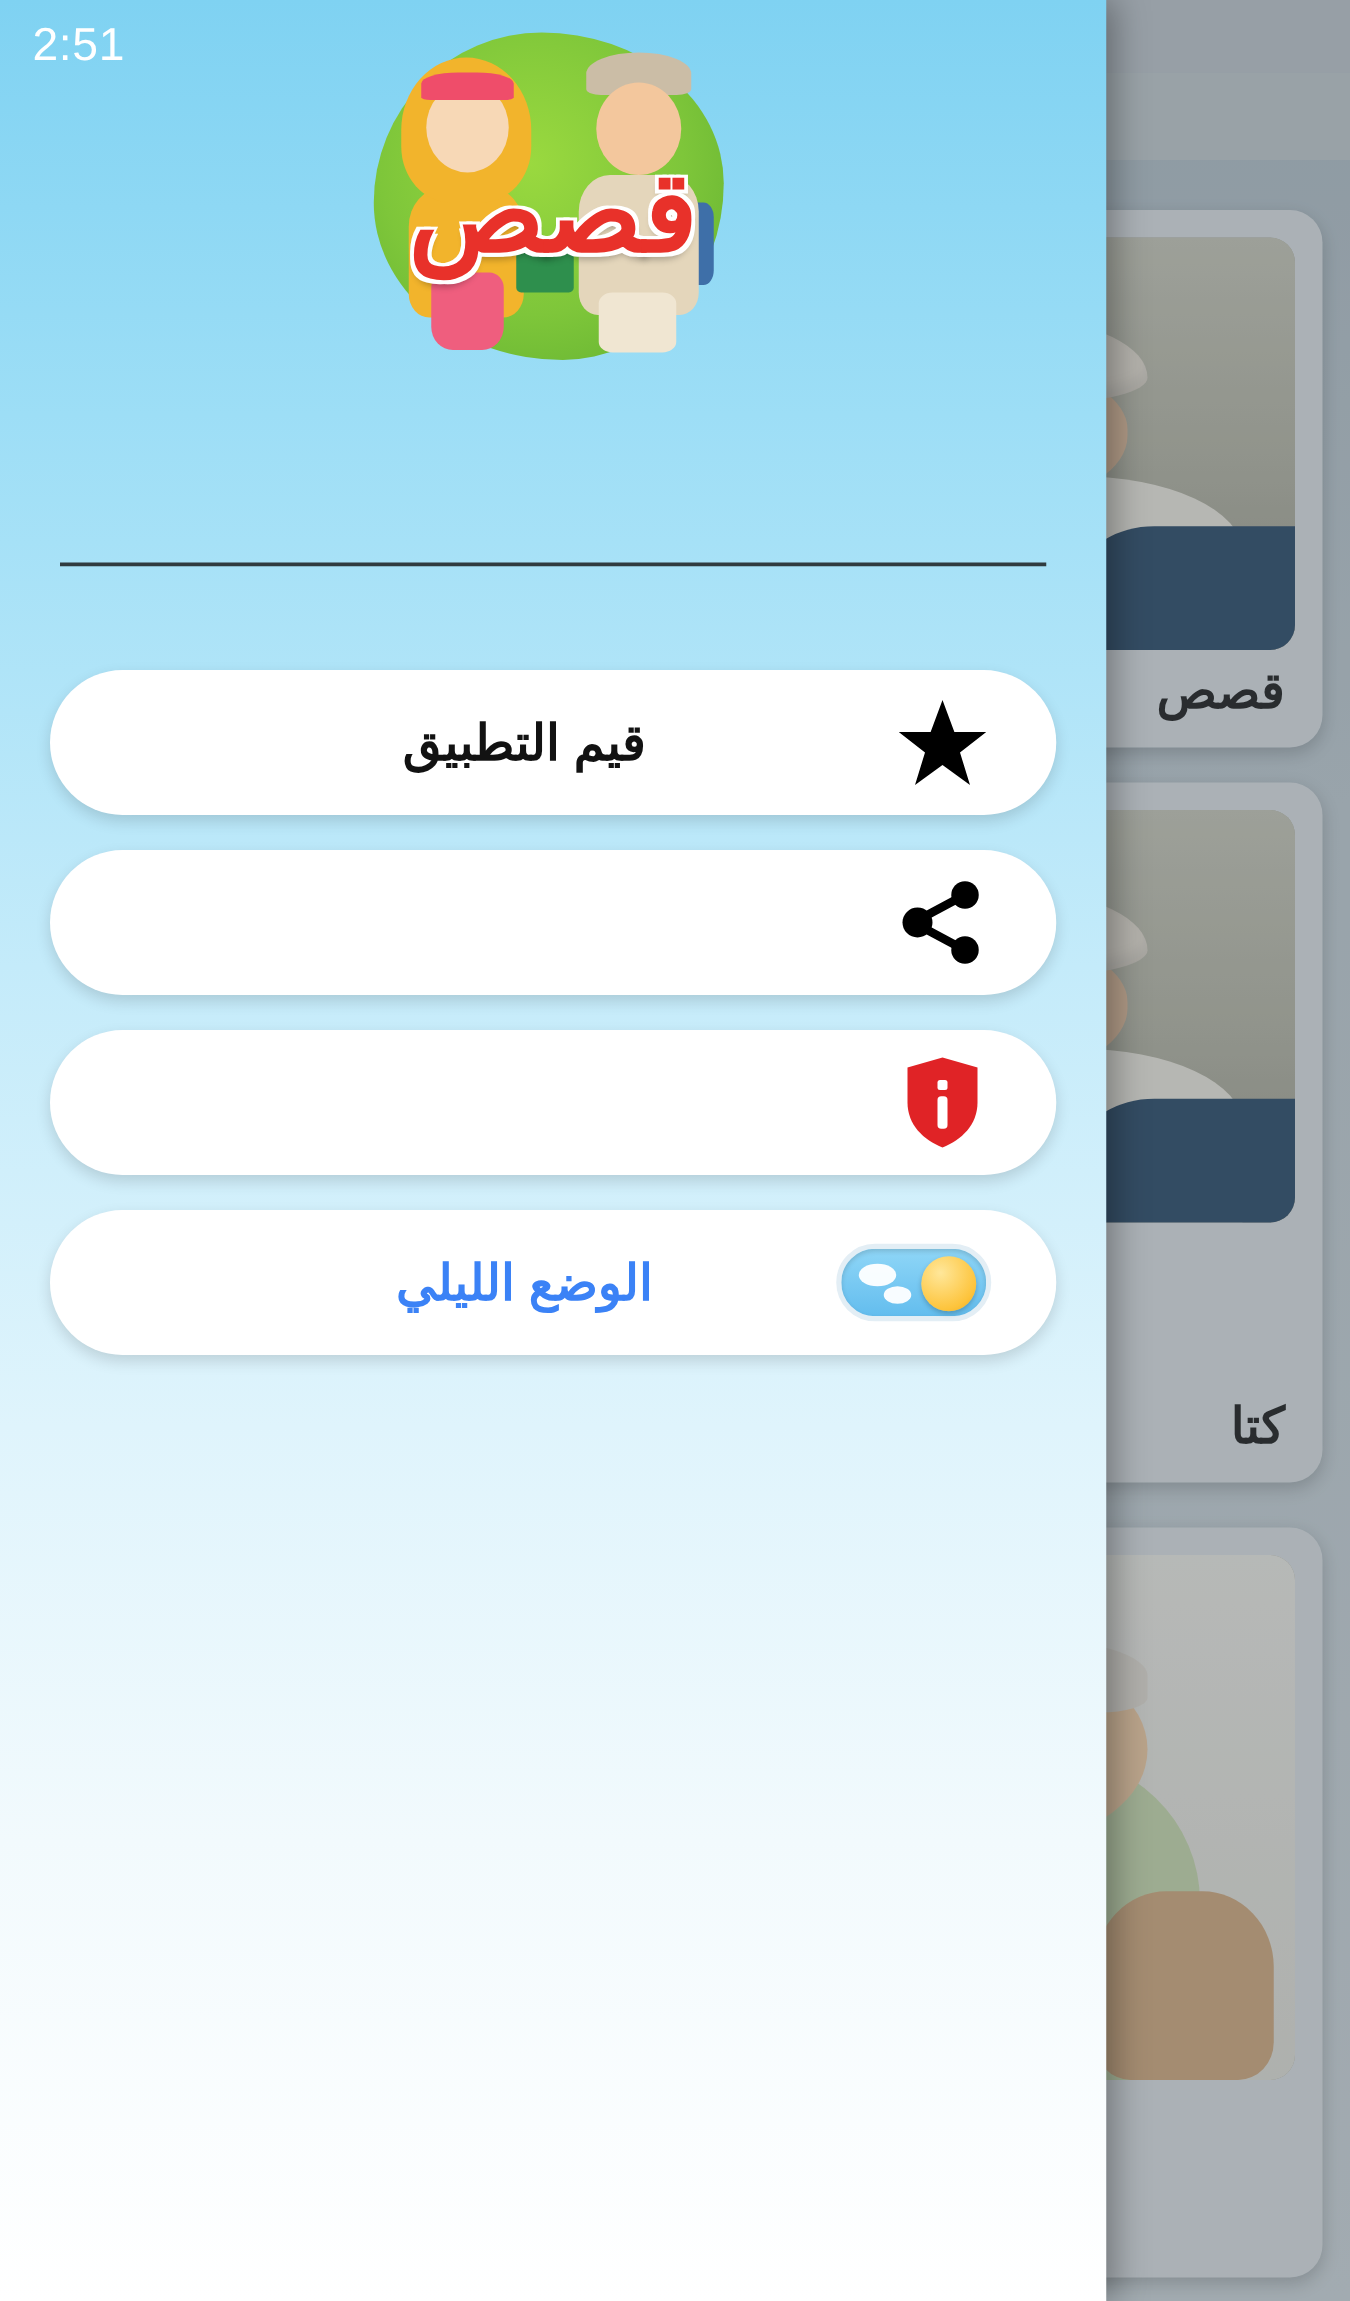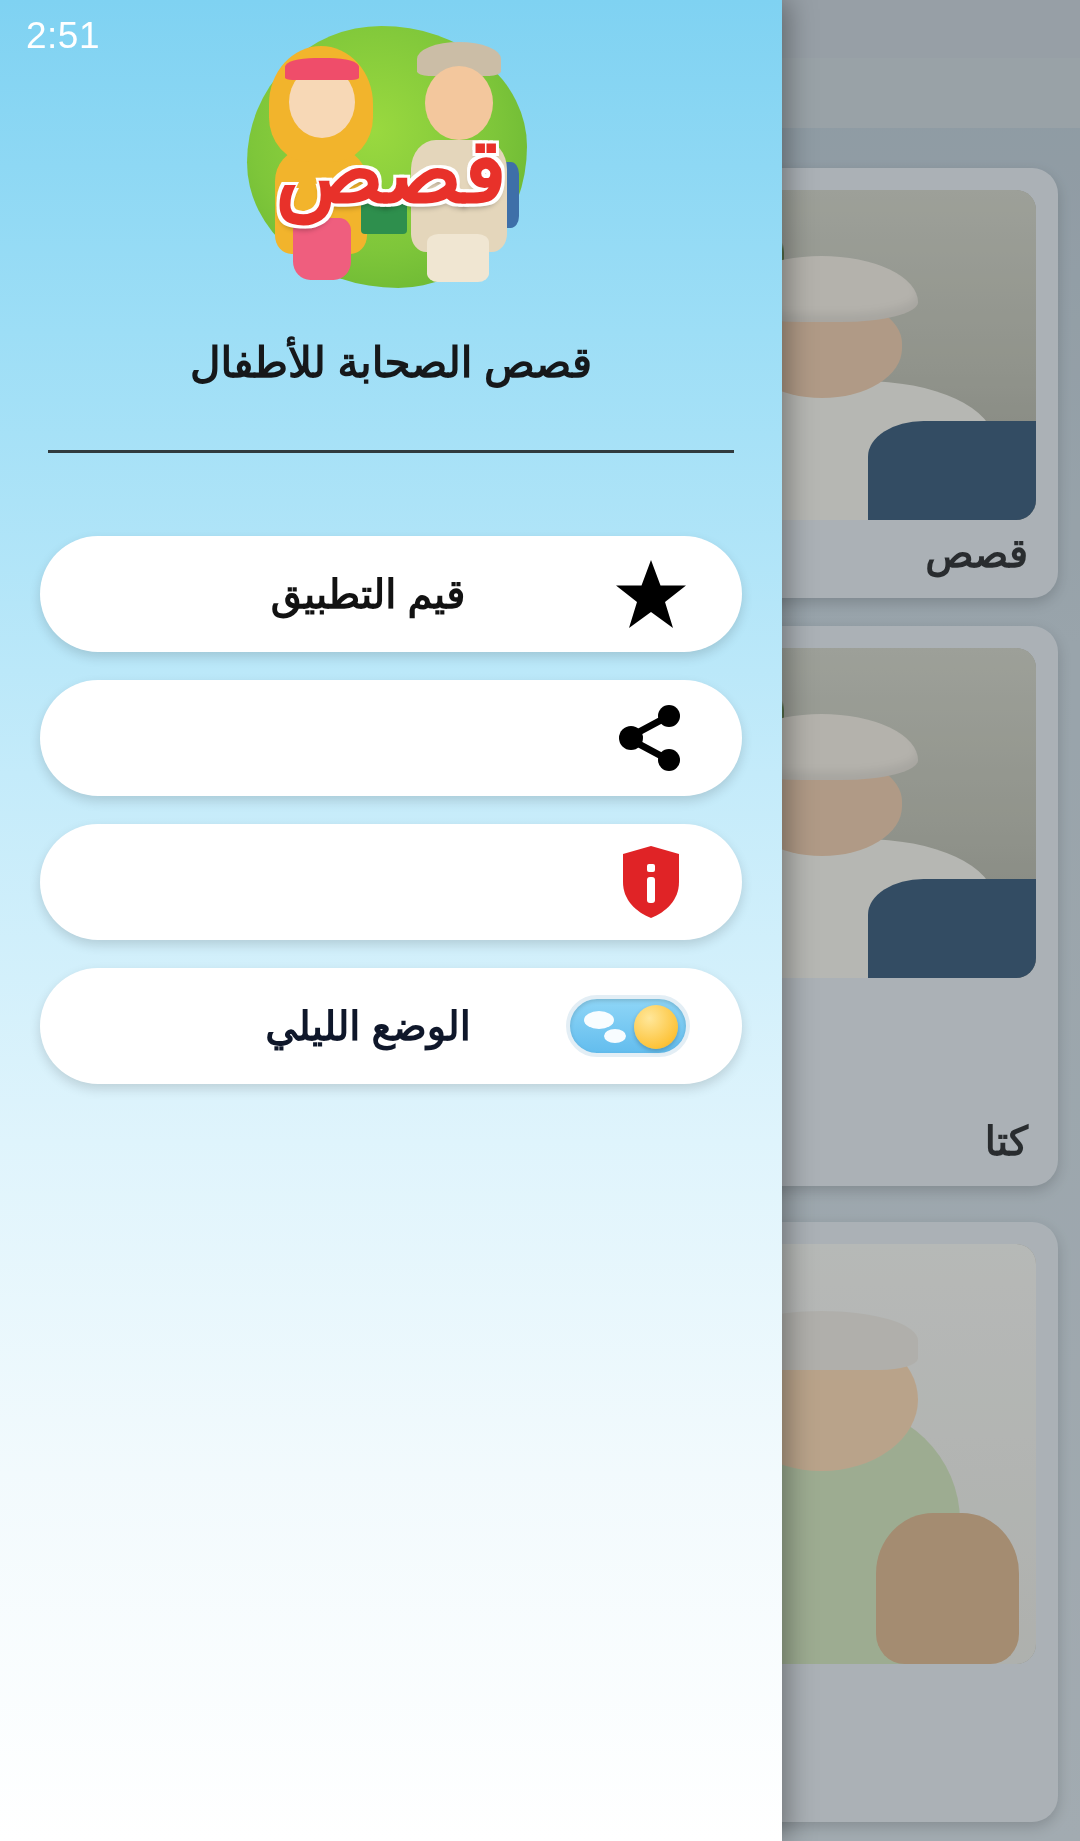--- a/index.html
+++ b/index.html
@@ -153,21 +153,21 @@
   #scrim {
     position: absolute;
     inset: 0;
     background: rgba(30,40,48,.28);
   }
 
   
   #drawer {
     position: absolute;
     top: 0; left: 0;
-    width: 782px;
+    width: 885px;
     height: 1841px;
     background: linear-gradient(180deg, #7fd2f2 0%, #9ddef6 18%, #c4ebfa 42%, #dff4fc 62%, #f2fafd 80%, #ffffff 100%);
     box-shadow: 6px 0 26px rgba(0,0,0,.35);
     overflow: hidden;
   }
   #drawer-status {
     position: absolute;
     top: 8px; right: 0; left: 0;
     height: 56px;
     display: flex;
@@ -333,21 +333,21 @@
   }
   .menu-item .label {
     font-size: 40px;
     font-weight: 700;
     color: #121212;
     flex: 1 1 auto;
     text-align: center;
     padding-left: 78px;
   }
   .menu-item.night .label {
-    color: #0f172a;
+    color: #3b82f6;
   }
 
   
   .switch {
     position: relative;
     width: 124px;
     height: 62px;
     border-radius: 34px;
     background: linear-gradient(180deg, #8fd6f7 0%, #63bdee 100%);
     border: 4px solid #e3eef5;
@@ -469,21 +469,20 @@
         <div class="boy-bag"></div>
         <div class="boy-body"></div>
         <div class="boy-legs"></div>
         <div class="boy-cap"></div>
         <div class="boy-face"></div>
         <div class="book"></div>
         <div class="word-top">قصص</div>
       </div>
     </div>
 
-    <div id="drawer-title">قصص الصحابة للأطفال</div>
     <div id="drawer-divider"></div>
 
     <div id="menu">
 
       <div class="menu-item">
         <span class="icon">
           <svg width="74" height="72" viewBox="0 0 74 72">
             <path d="M37 2 L46.5 27.5 L72 27.5 L51 44 L59 70 L37 54 L15 70 L23 44 L2 27.5 L27.5 27.5 Z" fill="#000000"></path>
           </svg>
         </span>

